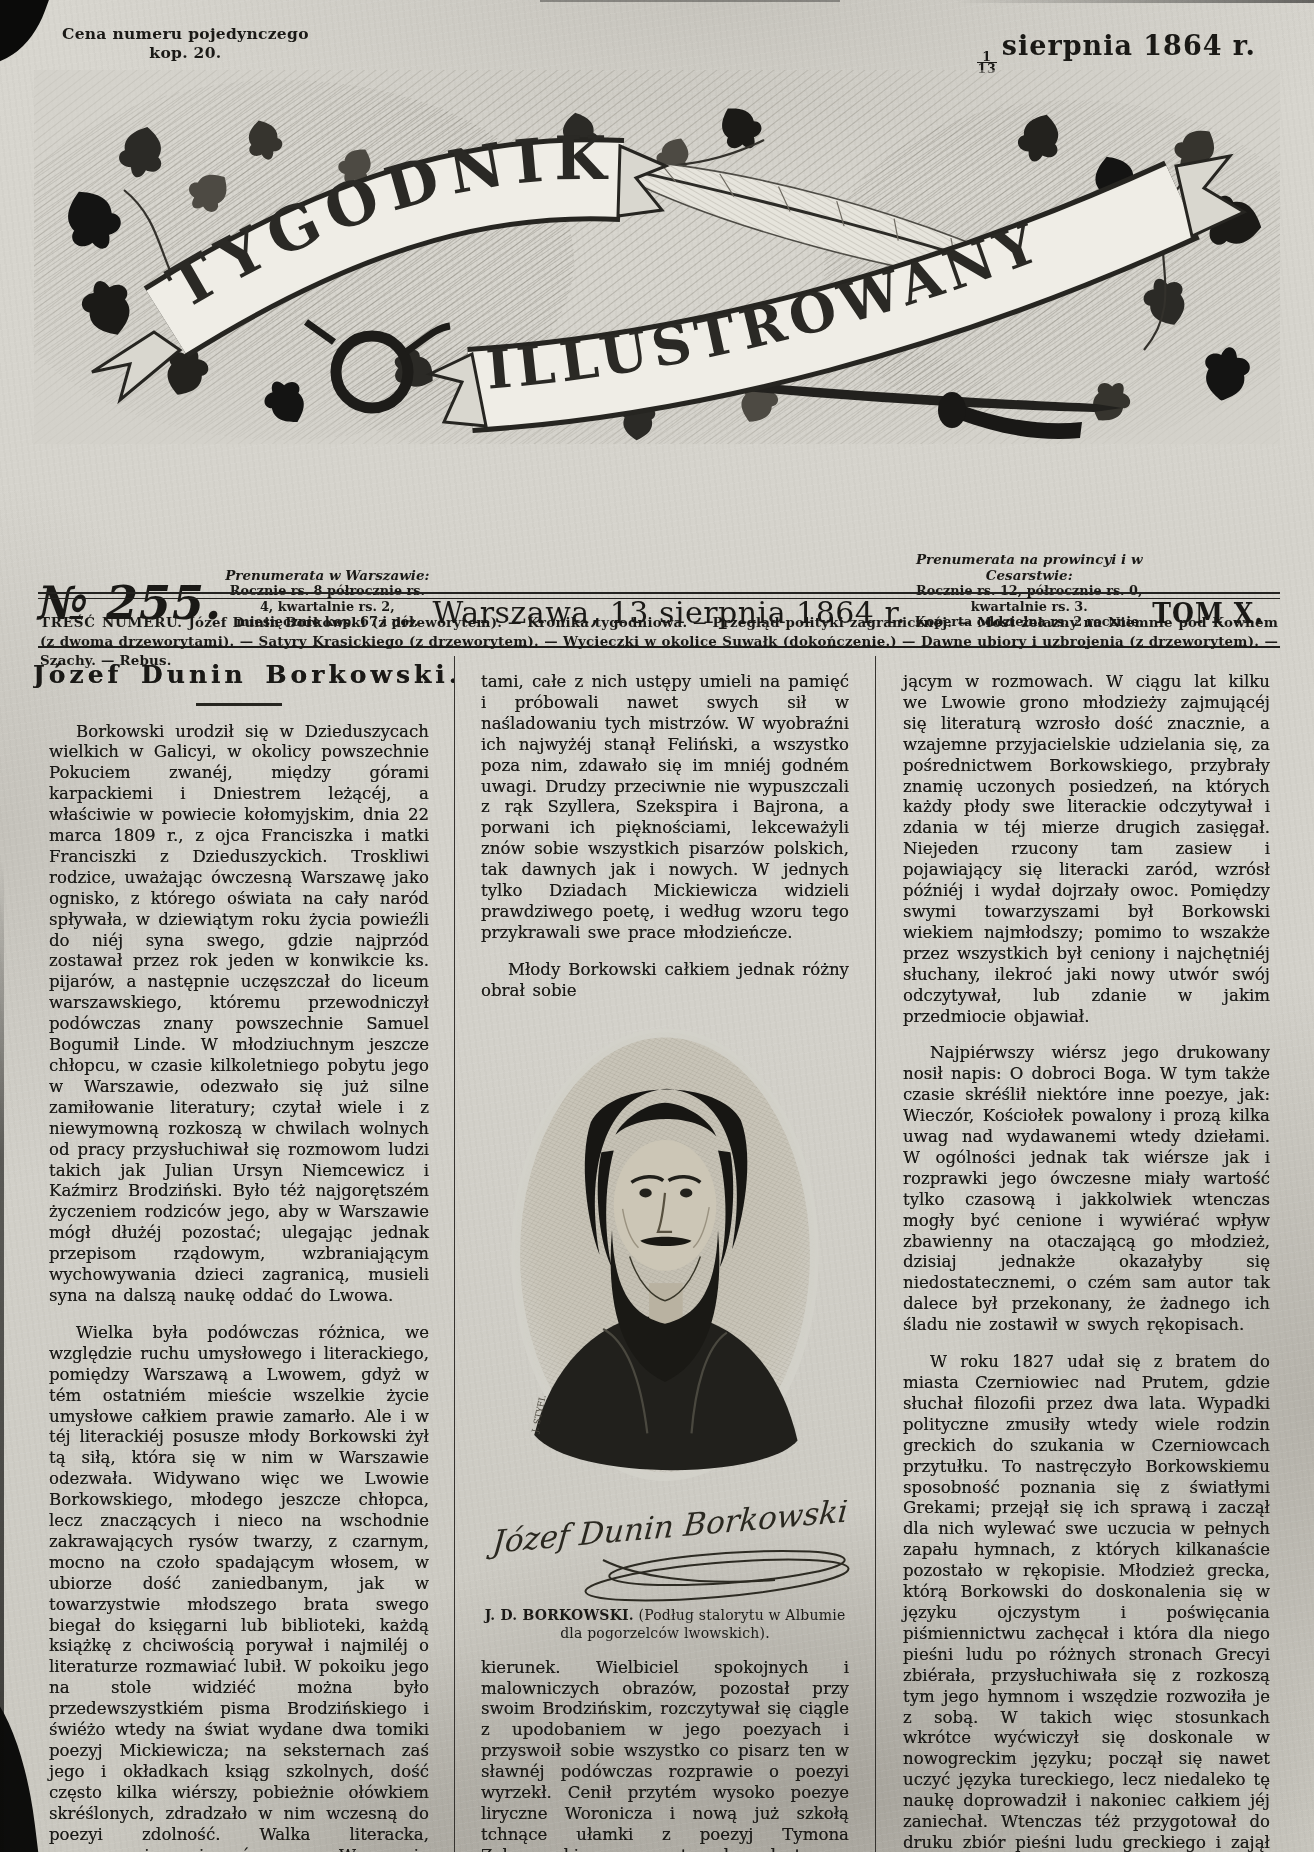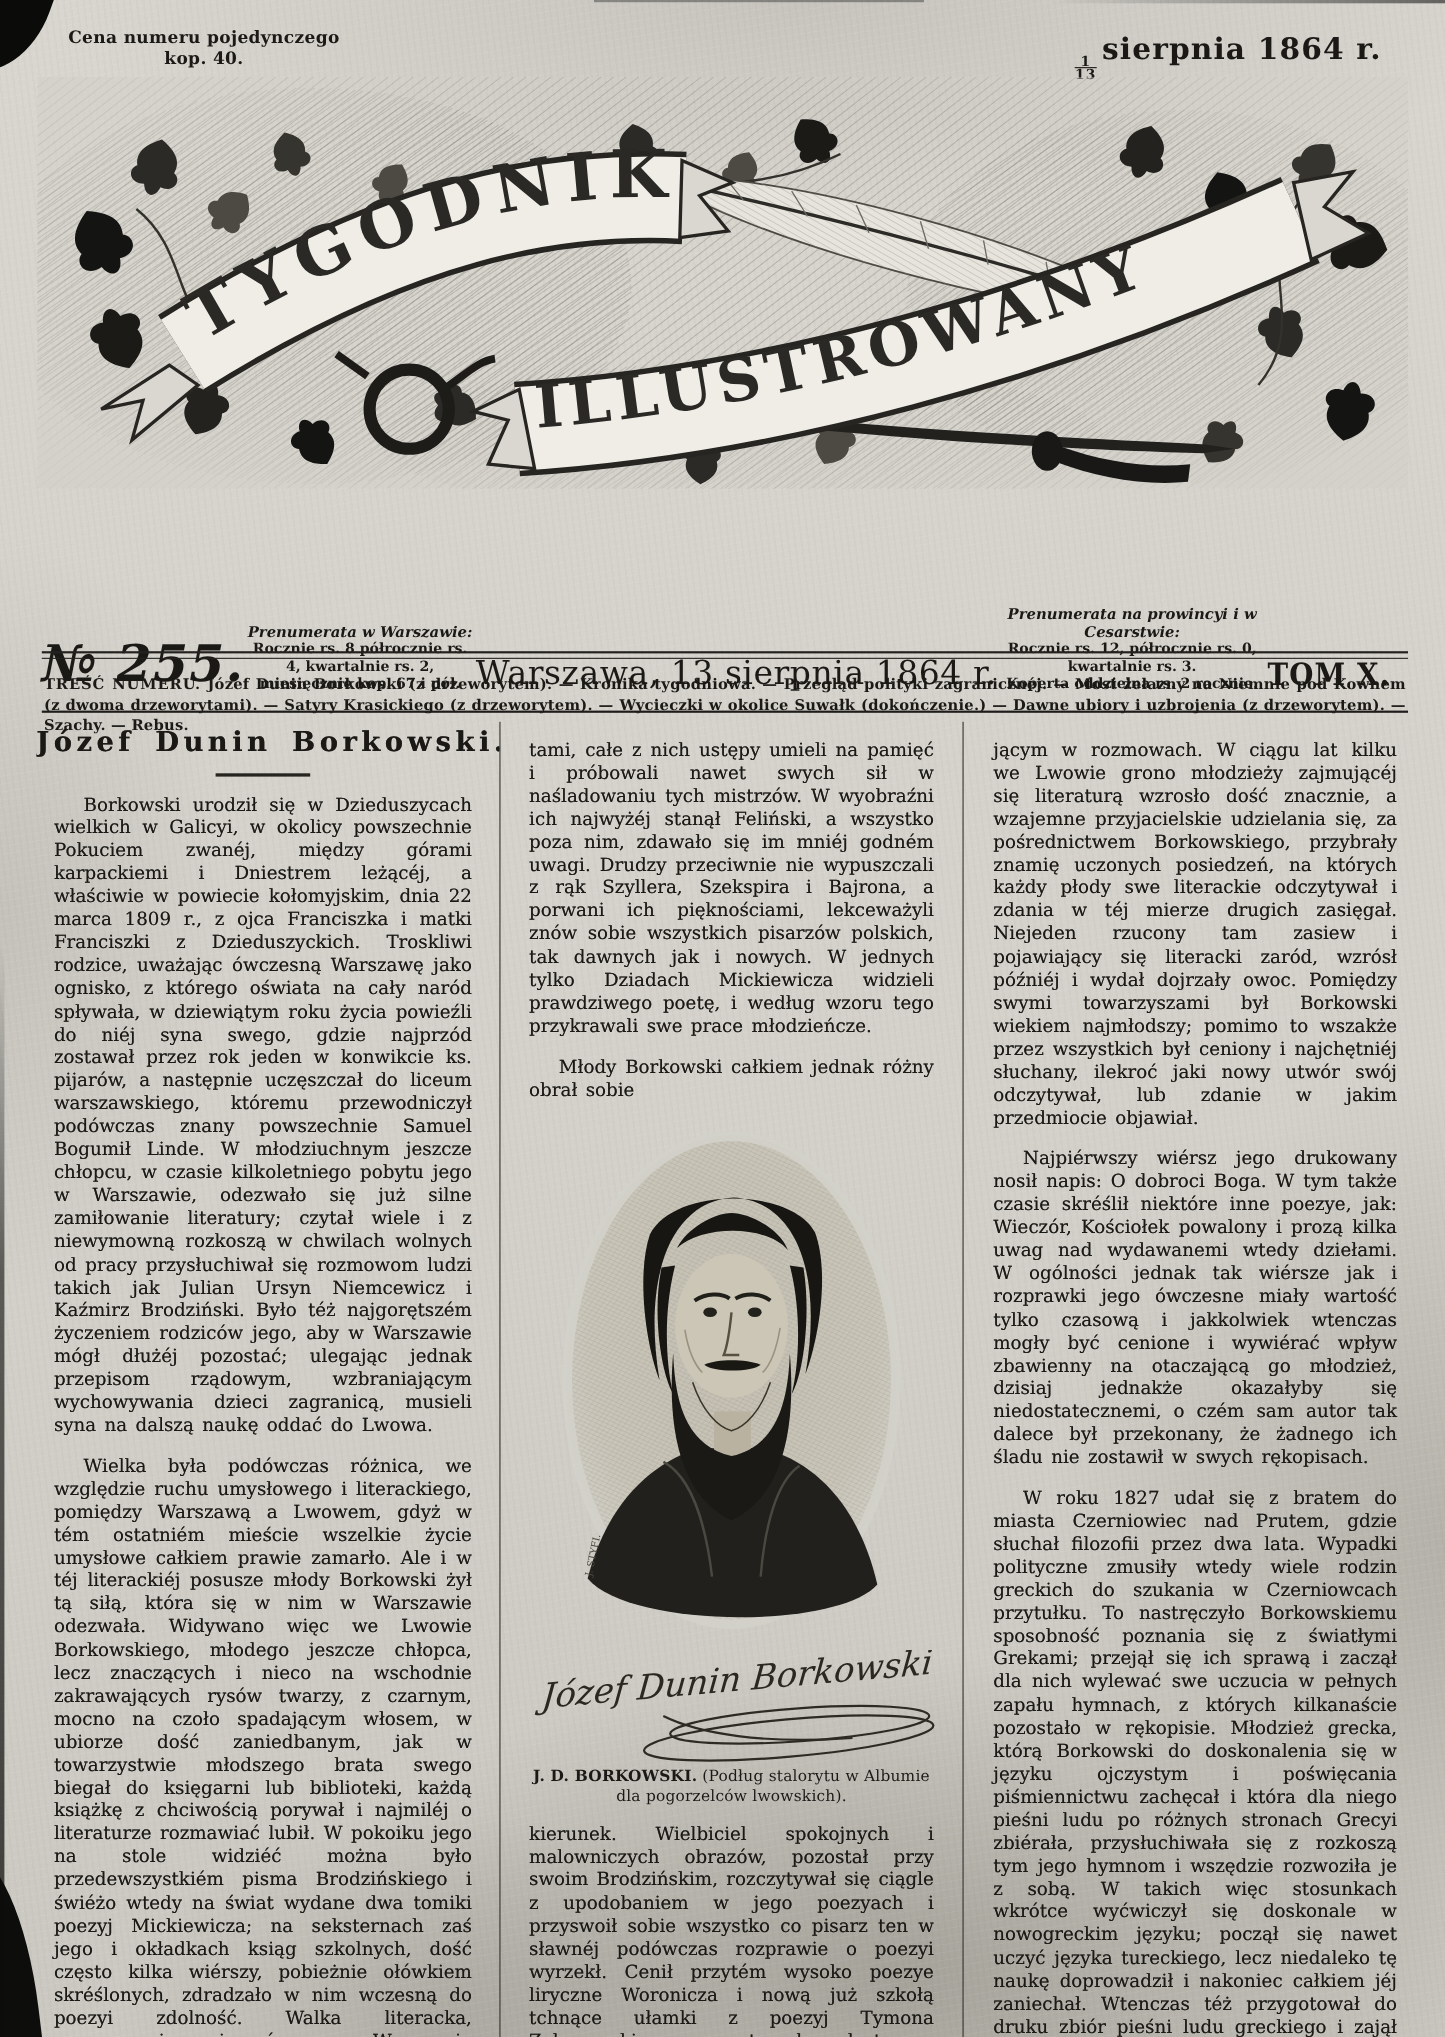--- a/index.html
+++ b/index.html
@@ -76,21 +76,21 @@
 </style>
 </head>
 <body>
 
 <div class="page">
   <div class="tex"></div>
 
   <div class="top-row">
     <div class="price">
       <div>Cena numeru pojedynczego</div>
-      <div>kop. 40.</div>
+      <div>kop. 20.</div>
     </div>
     <div class="issue-date">
       <span class="frac">
           <span class="num">1</span>
           <span class="den">13</span>
         </span><span>sierpnia 1864 r.</span>
     </div>
   </div>
 
   <svg class="masthead" viewBox="0 0 1246 374">

